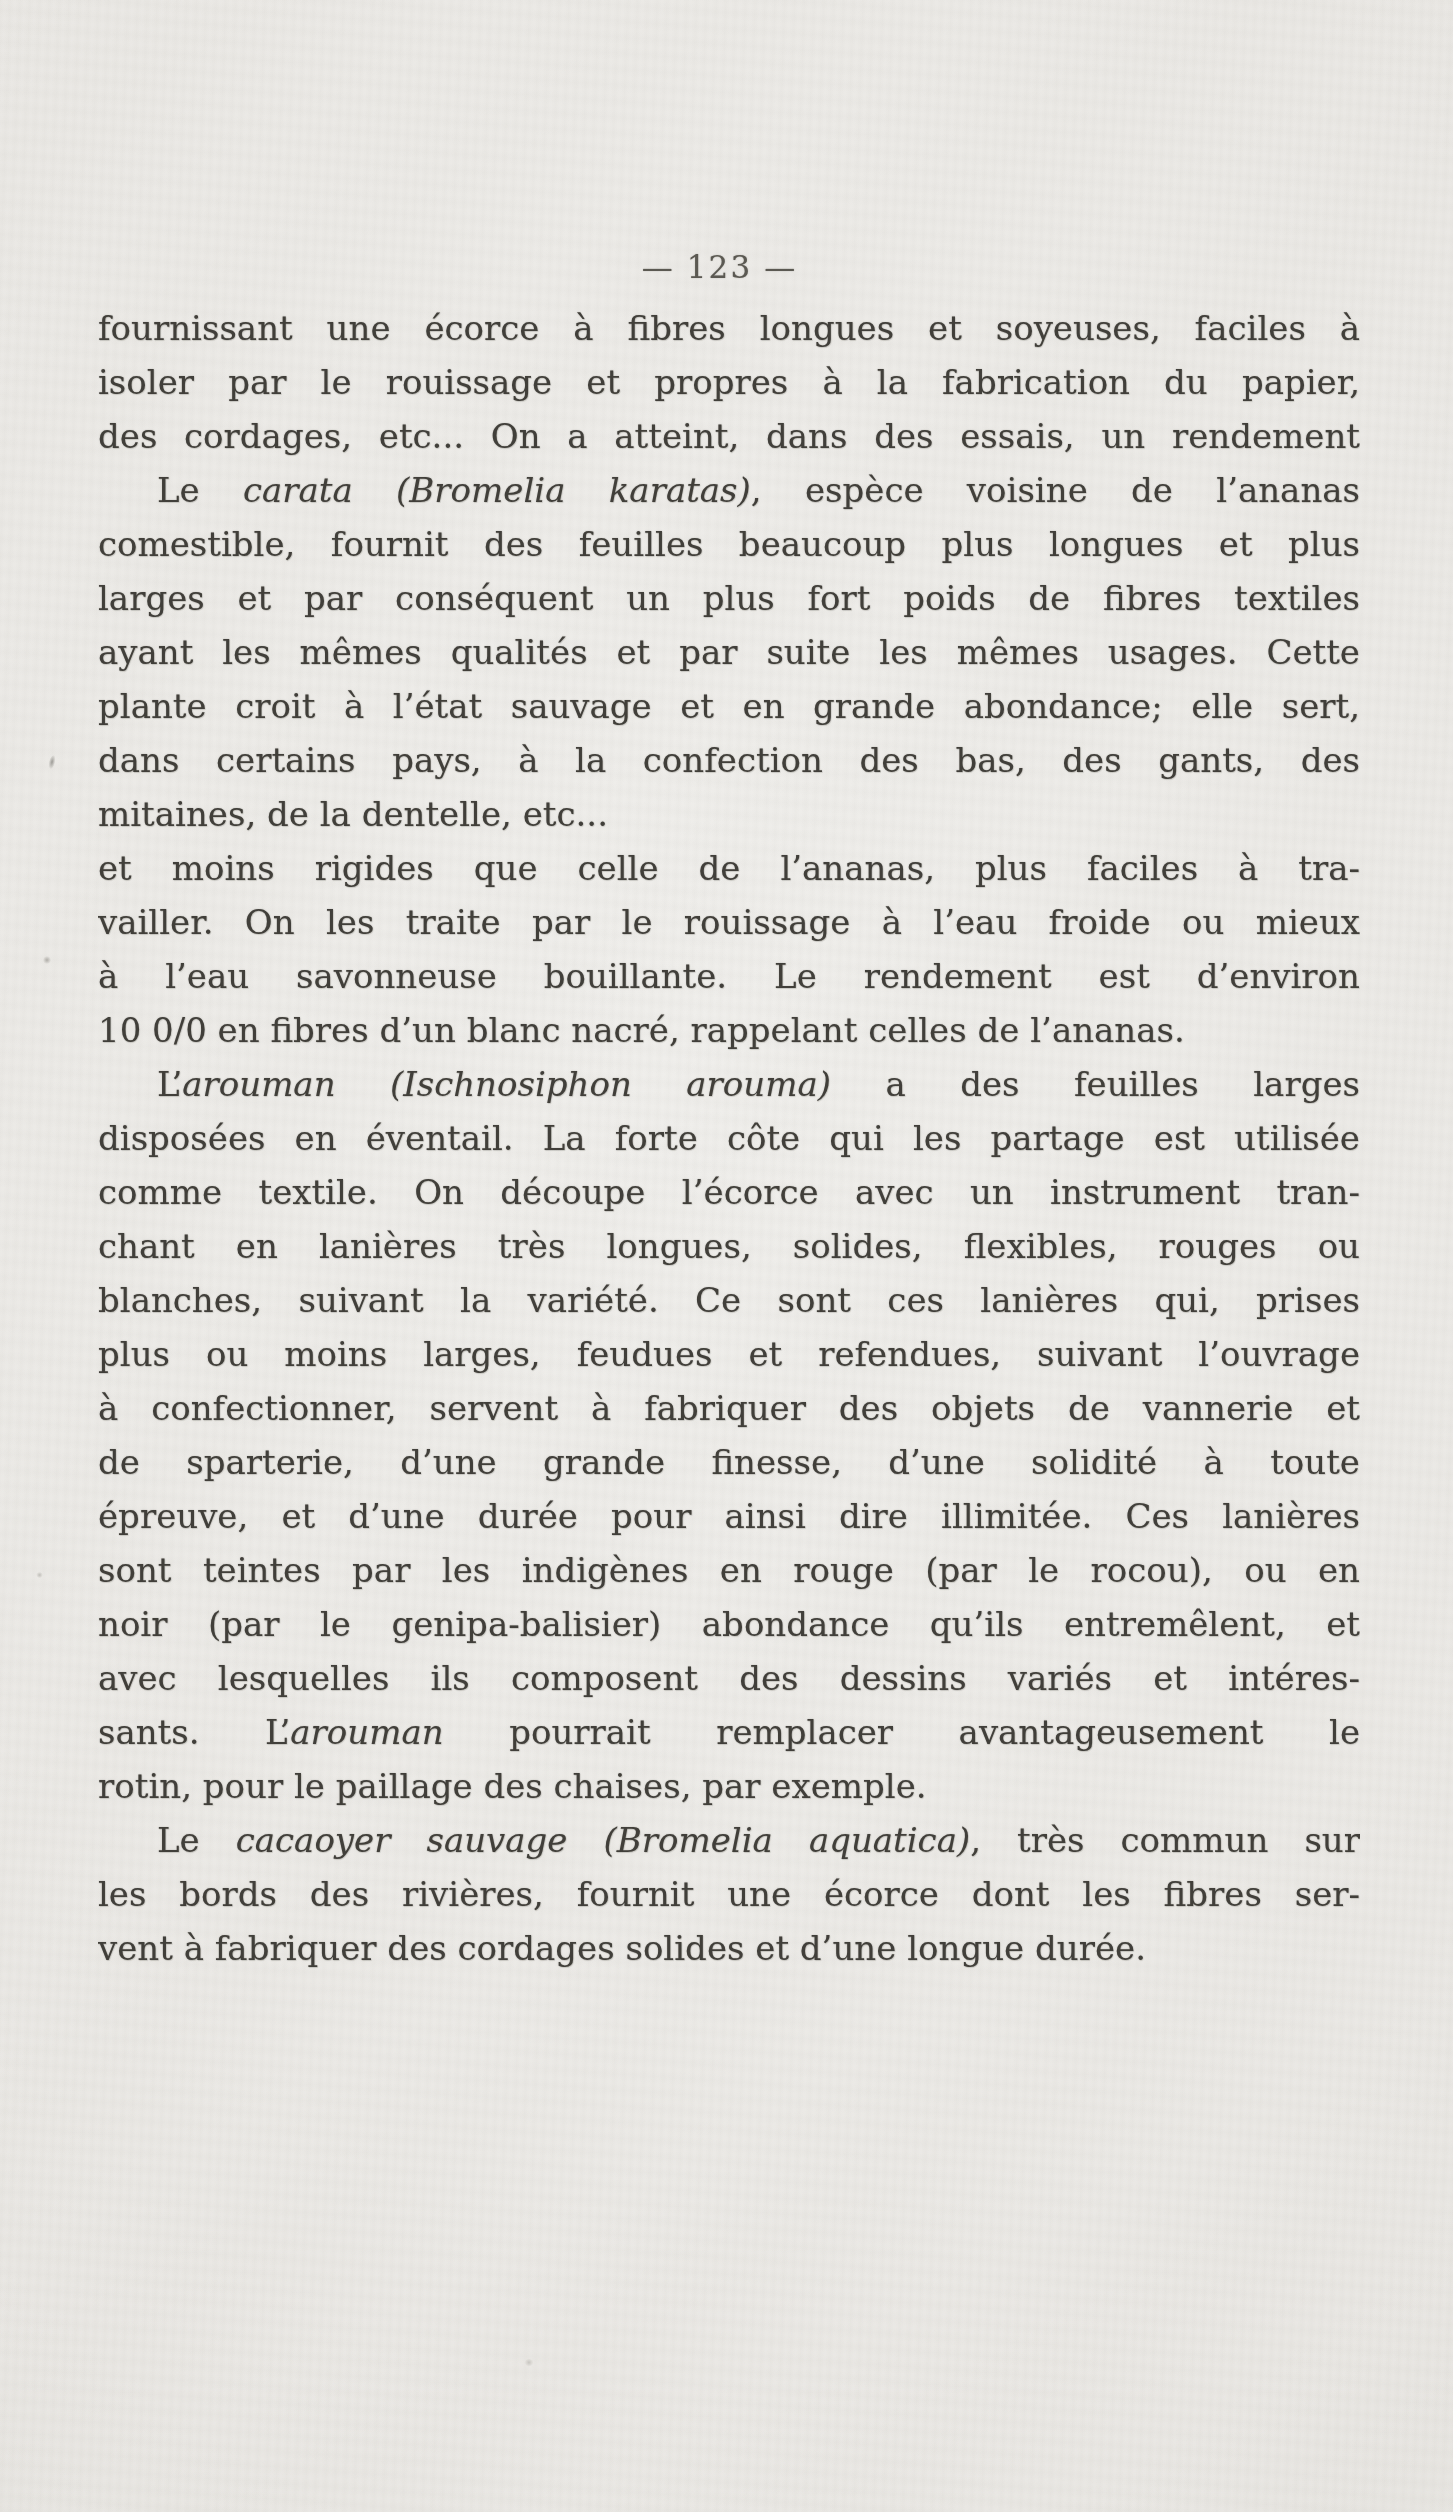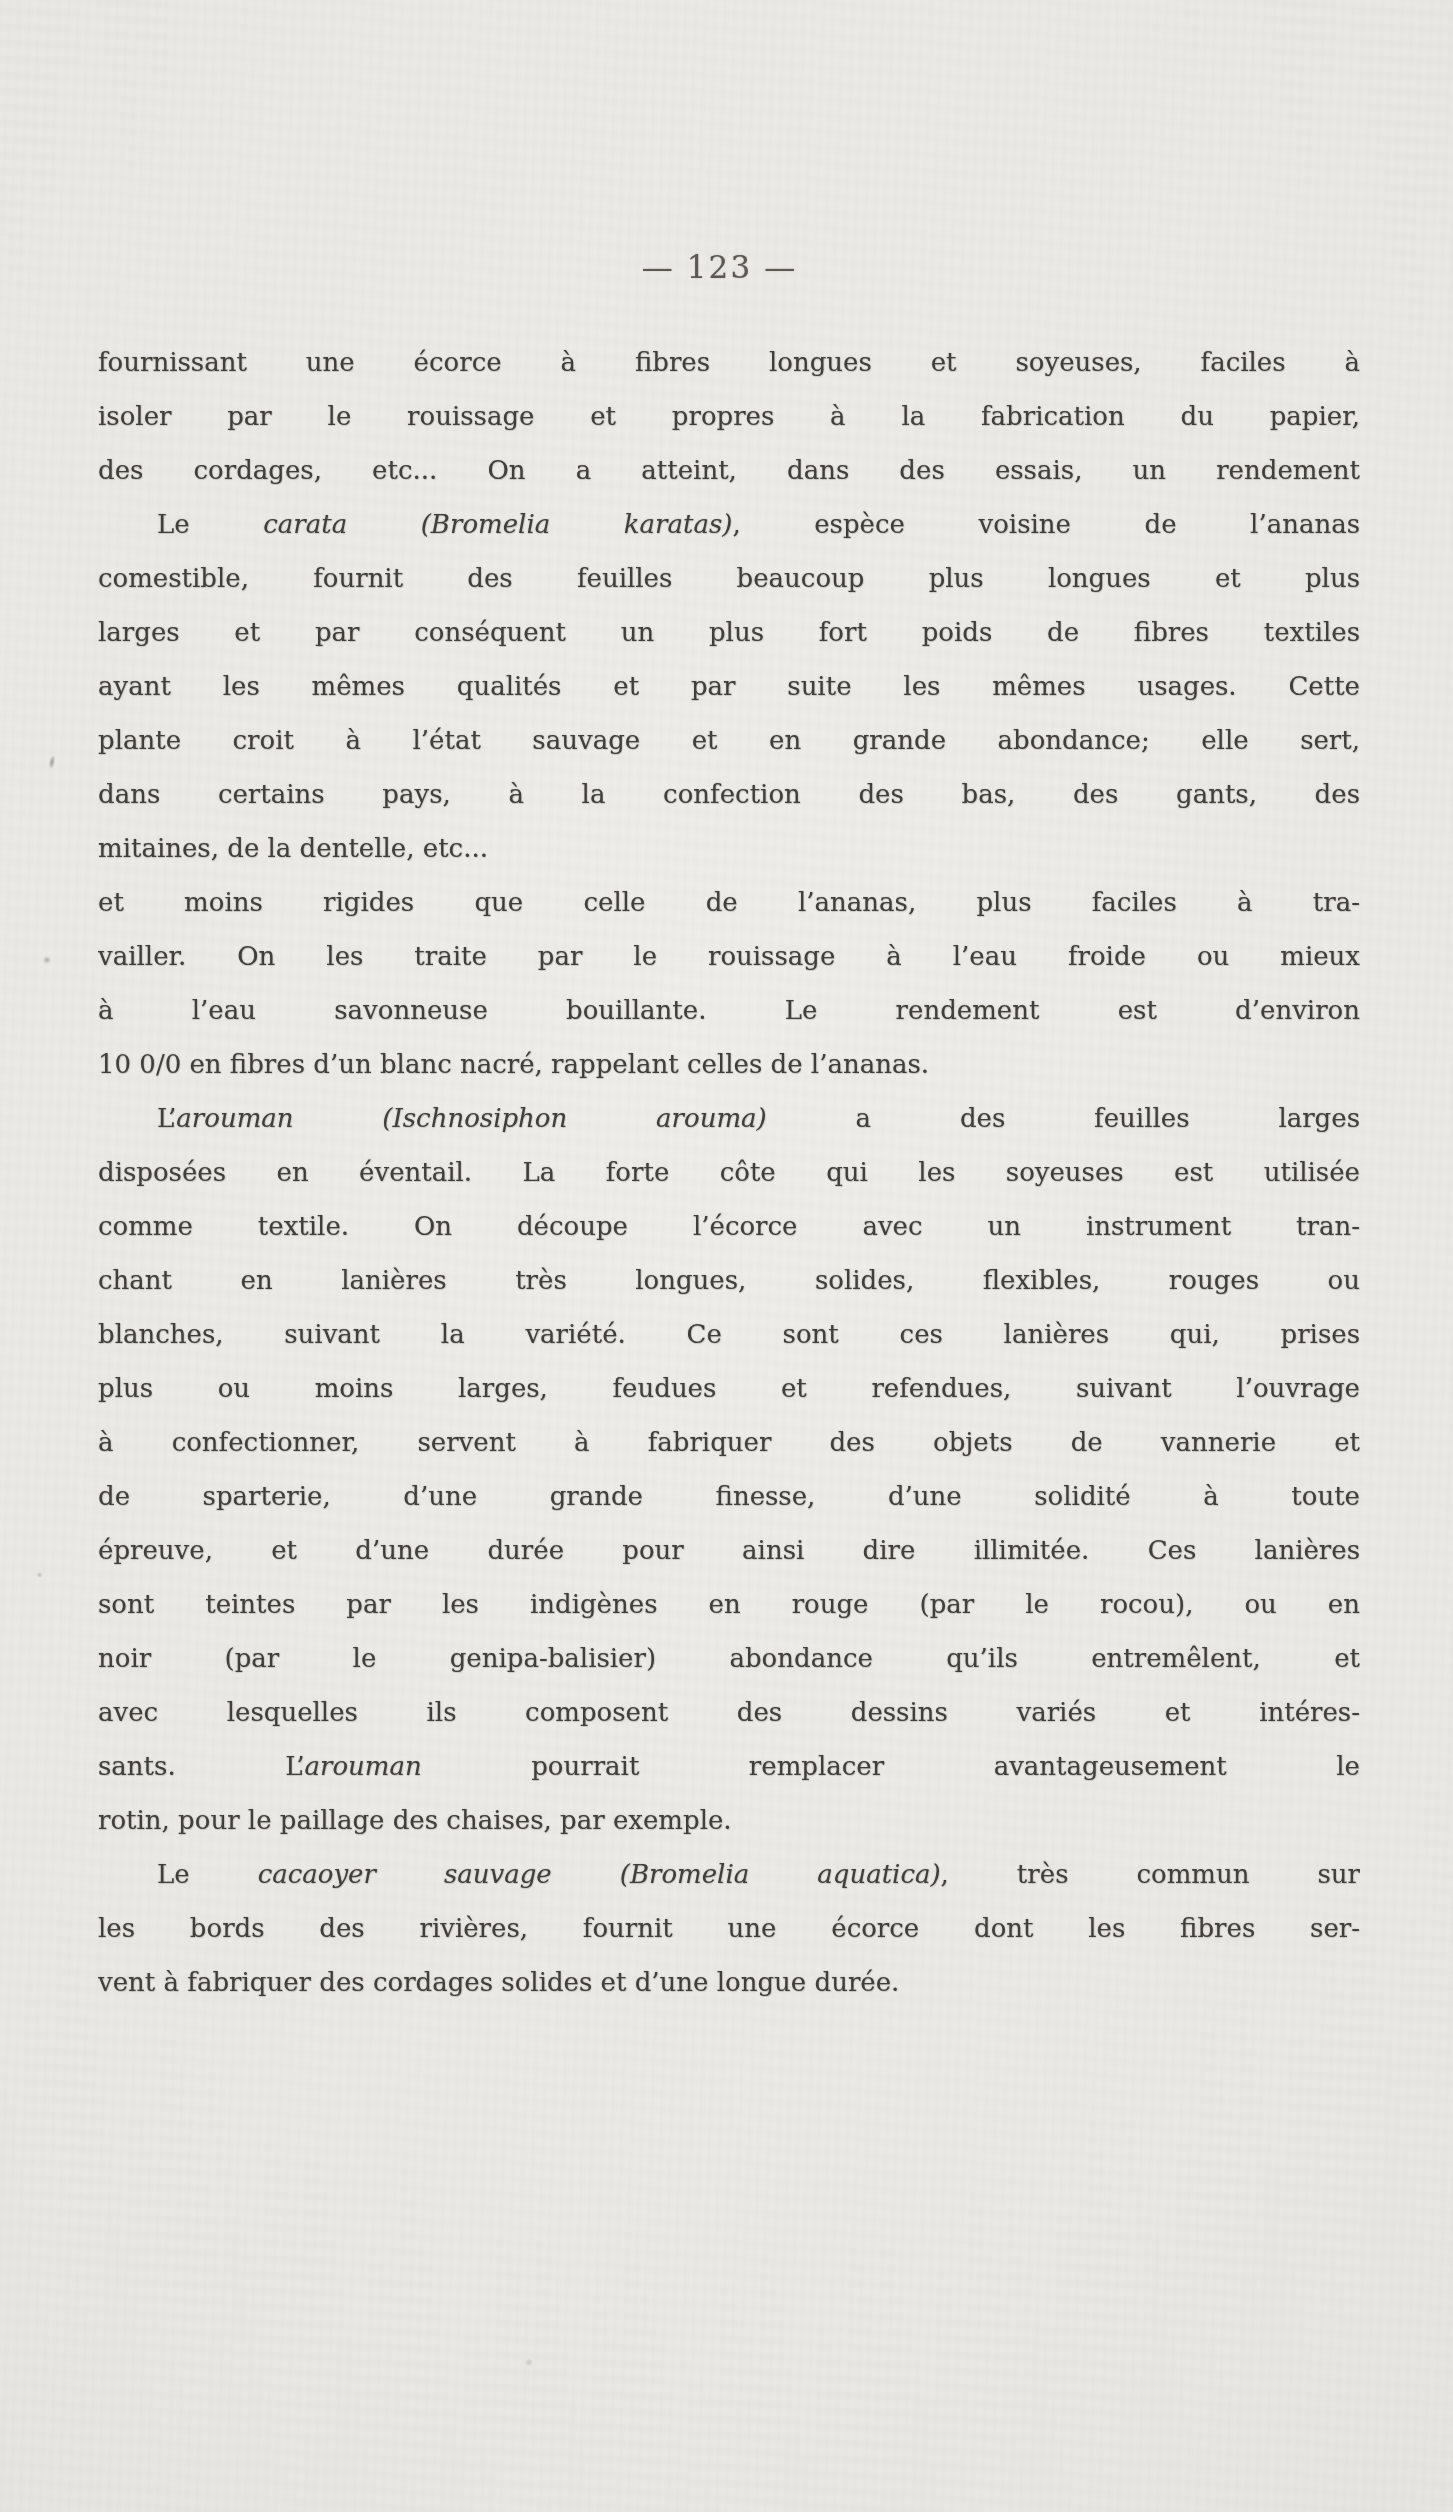--- a/index.html
+++ b/index.html
@@ -43,24 +43,23 @@
     font-size: 31px;
     letter-spacing: 2.1px;
     color: #5b5952;
     text-shadow: 0 0 1.4px rgba(90,88,80,0.45);
   }
   .text-block {
     position: absolute;
     left: 98px;
     top: 301px;
     width: 1262px;
-    font-size: 26px;
+    font-size: 34px;
     color: #413f3a;
     text-shadow: 0 0 1.4px rgba(70,68,60,0.38), 0.7px 0.7px 0.7px rgba(100,98,90,0.18);
-    margin-top: 34px;
   }
   .paragraph { margin: 0; padding: 0; }
   .line {
     height: 54px;
     line-height: 54px;
     overflow: hidden;
     text-align: justify;
     white-space: normal;
   }
   .line.just::after {
@@ -120,21 +119,21 @@
         <div class="line"><span>mitaines, de la dentelle, etc...</span></div>
       </div>
       <div class="paragraph">
         <div class="line just"><span>et moins rigides que celle de l’ananas, plus faciles à tra-</span></div>
         <div class="line just"><span>vailler. On les traite par le rouissage à l’eau froide ou mieux</span></div>
         <div class="line just"><span>à l’eau savonneuse bouillante. Le rendement est d’environ</span></div>
         <div class="line"><span>10 0/0 en fibres d’un blanc nacré, rappelant celles de l’ananas.</span></div>
       </div>
       <div class="paragraph">
         <div class="line just ind"><span>L’</span><em>arouman (Ischnosiphon arouma)</em><span> a des feuilles larges</span></div>
-        <div class="line just"><span>disposées en éventail. La forte côte qui les soyeuses est utilisée</span></div>
+        <div class="line just"><span>disposées en éventail. La forte côte qui les partage est utilisée</span></div>
         <div class="line just"><span>comme textile. On découpe l’écorce avec un instrument tran-</span></div>
         <div class="line just"><span>chant en lanières très longues, solides, flexibles, rouges ou</span></div>
         <div class="line just"><span>blanches, suivant la variété. Ce sont ces lanières qui, prises</span></div>
         <div class="line just"><span>plus ou moins larges, feudues et refendues, suivant l’ouvrage</span></div>
         <div class="line just"><span>à confectionner, servent à fabriquer des objets de vannerie et</span></div>
         <div class="line just"><span>de sparterie, d’une grande finesse, d’une solidité à toute</span></div>
         <div class="line just"><span>épreuve, et d’une durée pour ainsi dire illimitée. Ces lanières</span></div>
         <div class="line just"><span>sont teintes par les indigènes en rouge (par le rocou), ou en</span></div>
         <div class="line just"><span>noir (par le genipa-balisier) abondance qu’ils entremêlent, et</span></div>
         <div class="line just"><span>avec lesquelles ils composent des dessins variés et intéres-</span></div>

